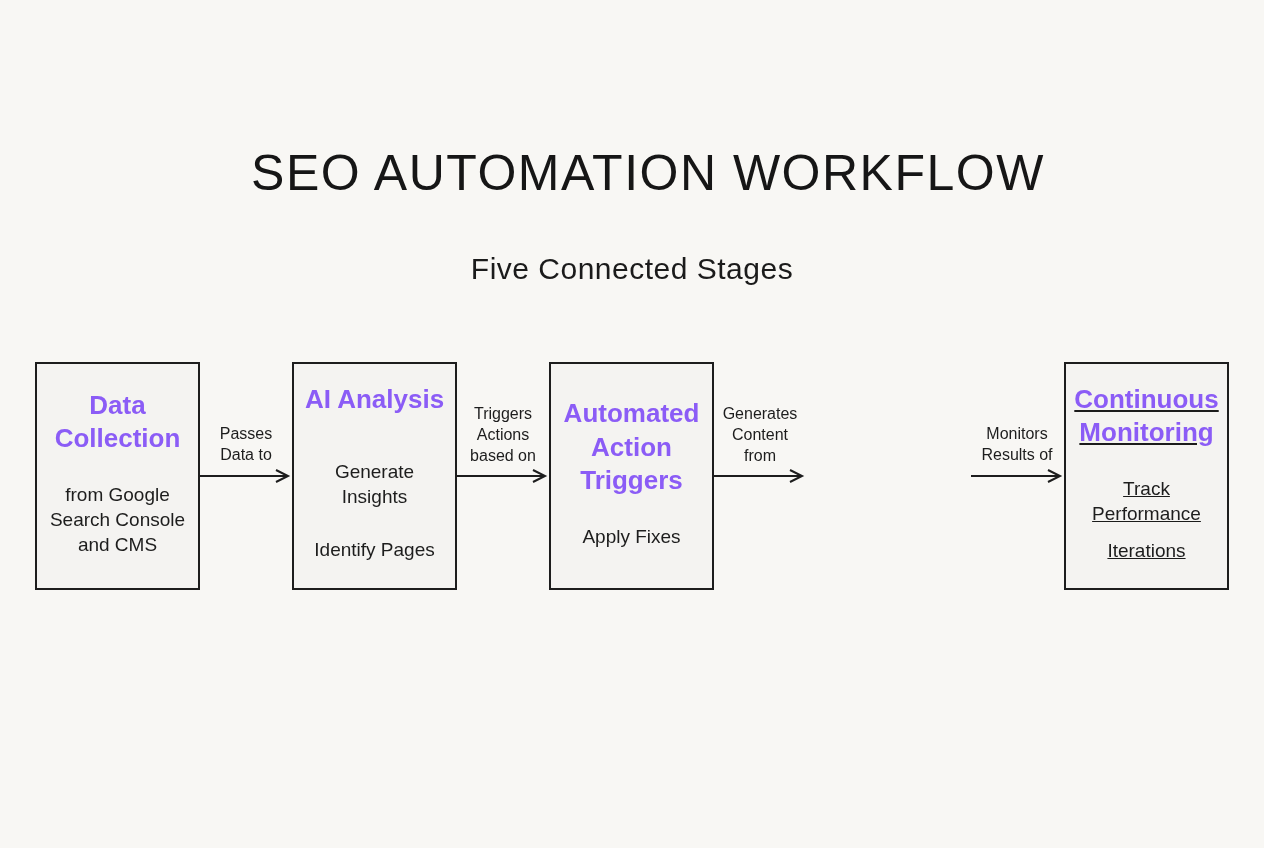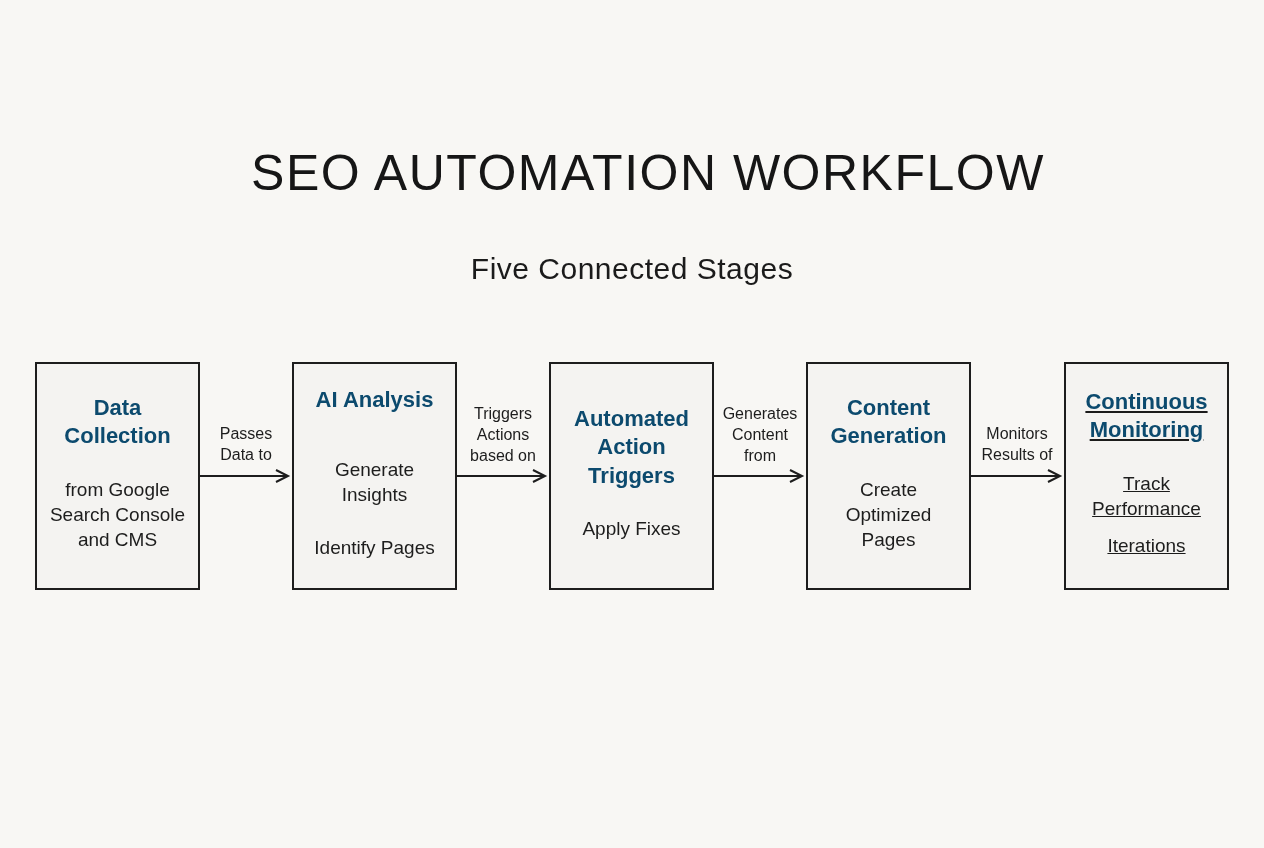--- a/index.html
+++ b/index.html
@@ -52,25 +52,25 @@
     background: #f4f3f1;
     border: 2px solid #1d1d1d;
     display: flex;
     flex-direction: column;
     align-items: center;
     justify-content: center;
     padding: 6px 10px;
     text-align: center;
   }
   .stage-title {
-    font-size: 22px;
+    font-size: 26px;
     font-weight: 700;
     line-height: 1.3;
     margin: 0 0 20px 0;
-    color: #0c4a6e;
+    color: #8b5cf6;
   }
   .stage-detail {
     font-size: 19px;
     font-weight: 400;
     line-height: 1.32;
     margin: 6px 0;
     color: #1d1d1d;
   }
   .stage-detail:empty { display: none; margin: 0; }
   .connector-label {
@@ -126,25 +126,20 @@
     <p class="stage-detail">Apply Fixes</p>
 
   </div>
 
   <div class="connector-label" style="left:717px;">Generates Content from</div>
   <svg class="connector-arrow" style="left:714px;" width="92" height="16" viewBox="0 0 92 16">
     <line x1="0" y1="8" x2="87" y2="8" stroke="#1d1d1d" stroke-width="2"></line>
     <polyline points="76,2 88,8 76,14" fill="none" stroke="#1d1d1d" stroke-width="2"></polyline>
   </svg>
 
-  <div class="stage" style="left:806px;">
-    <div class="stage-title">Content Generation</div>
-    <p class="stage-detail">Create Optimized Pages</p>
-
-  </div>
 
   <div class="connector-label" style="left:974px;">Monitors Results of</div>
   <svg class="connector-arrow" style="left:971px;" width="93" height="16" viewBox="0 0 93 16">
     <line x1="0" y1="8" x2="88" y2="8" stroke="#1d1d1d" stroke-width="2"></line>
     <polyline points="77,2 89,8 77,14" fill="none" stroke="#1d1d1d" stroke-width="2"></polyline>
   </svg>
 
   <div class="stage" style="left:1064px;text-decoration:underline;">
     <div class="stage-title">Continuous Monitoring</div>
     <p class="stage-detail">Track Performance</p>

